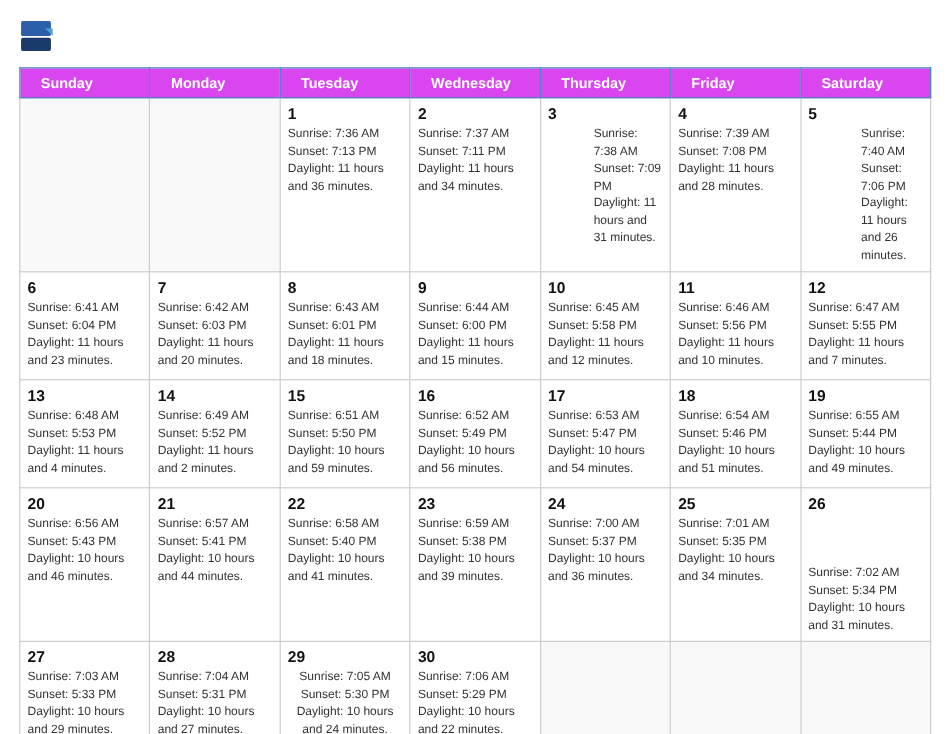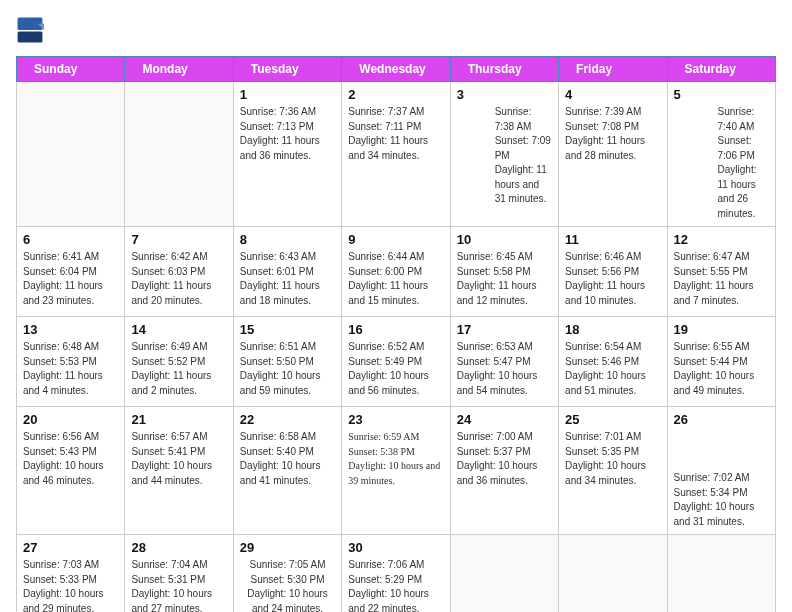--- a/index.html
+++ b/index.html
@@ -257,21 +257,21 @@
 Daylight: 10 hours and 44 minutes.</div>
         </td>
         <td>
           <div class="day-number">22</div>
           <div class="day-info" style="white-space: pre-line;">Sunrise: 6:58 AM
 Sunset: 5:40 PM
 Daylight: 10 hours and 41 minutes.</div>
         </td>
         <td>
           <div class="day-number">23</div>
-          <div class="day-info" style="white-space: pre-line; font-family: Liberation Serif, serif;">Sunrise: 6:59 AM
+          <div class="day-info" style="white-space: pre-line;">Sunrise: 6:59 AM
 Sunset: 5:38 PM
 Daylight: 10 hours and 39 minutes.</div>
         </td>
         <td>
           <div class="day-number">24</div>
           <div class="day-info" style="white-space: pre-line;">Sunrise: 7:00 AM
 Sunset: 5:37 PM
 Daylight: 10 hours and 36 minutes.</div>
         </td>
         <td>

